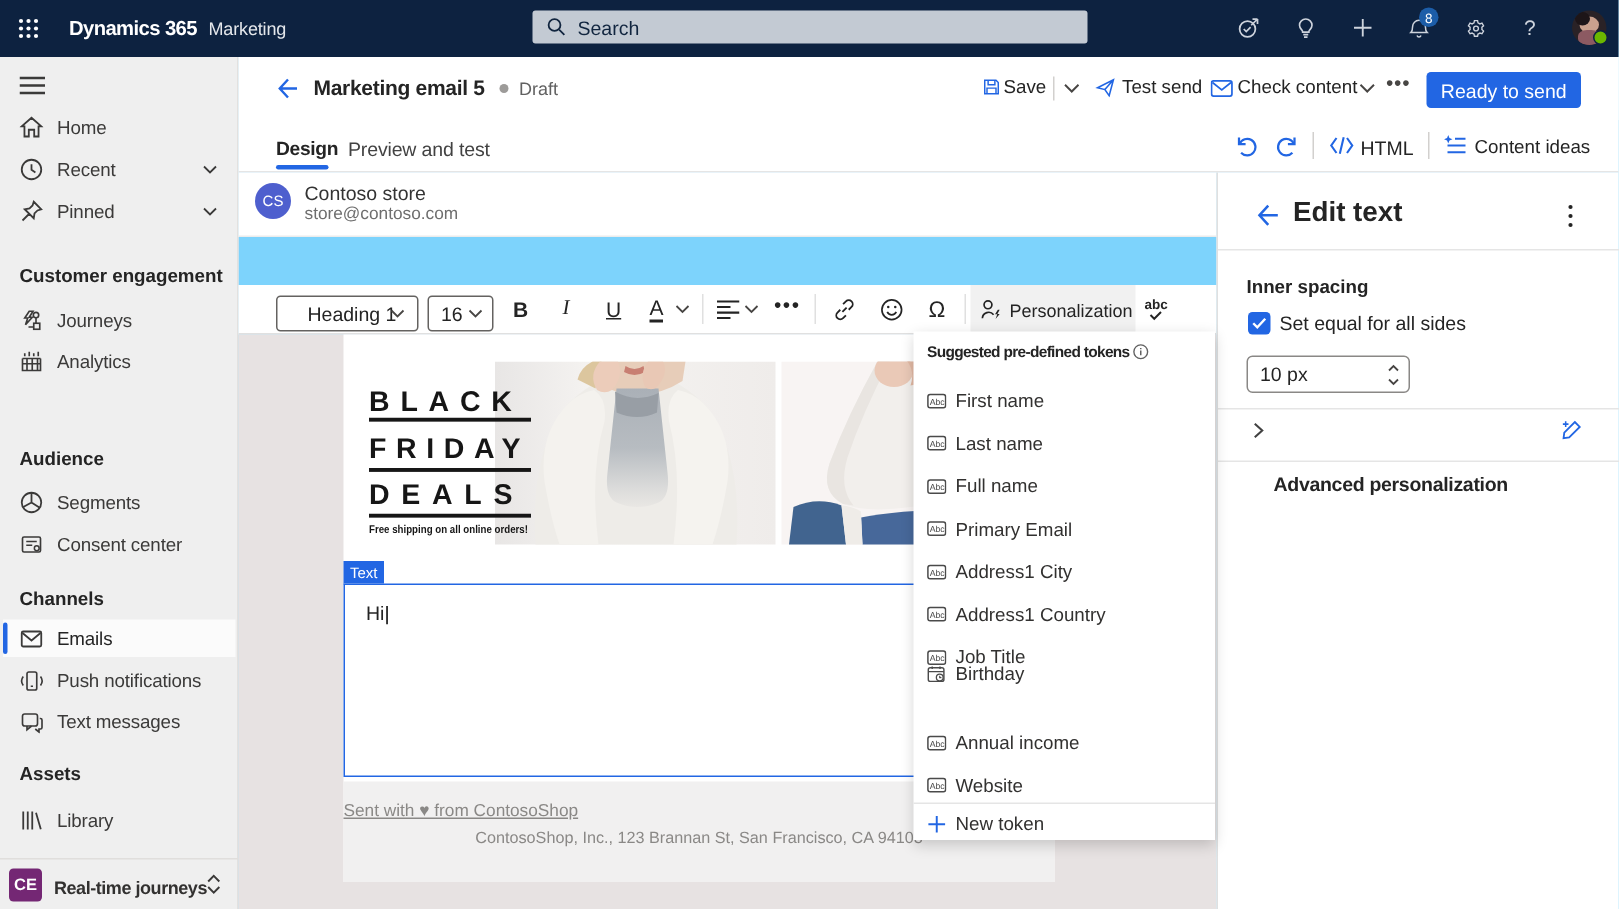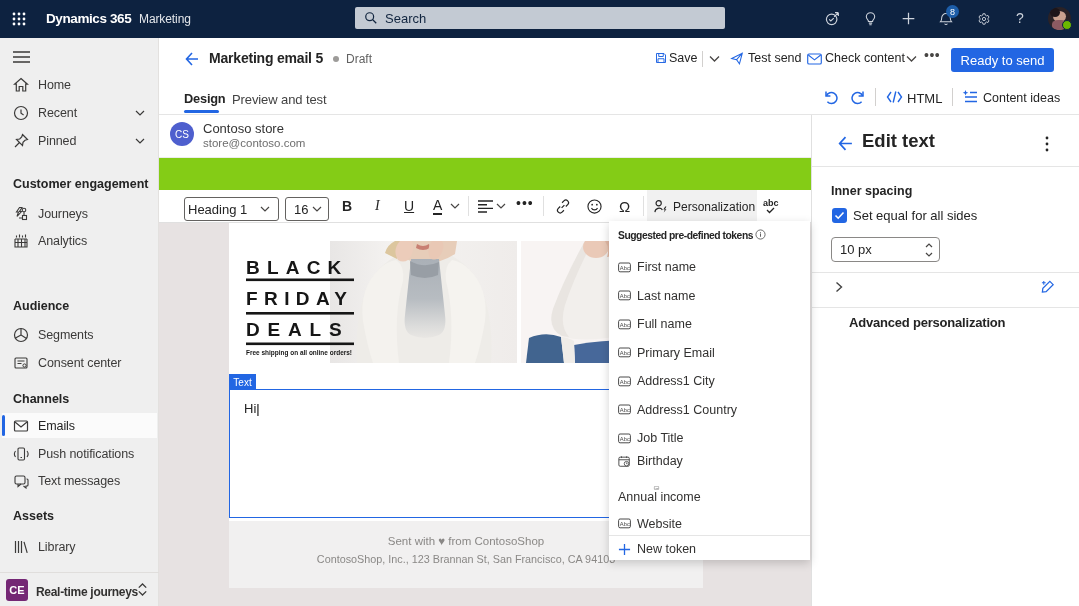--- a/index.html
+++ b/index.html
@@ -1,18 +1,18 @@
 <!DOCTYPE html>
 <html><head>
 <meta charset="utf-8">
 <style>
 * { margin:0; padding:0; box-sizing:border-box; }
 html,body { width:1079px; height:606px; overflow:hidden; }
 body { font-family:"Liberation Sans", sans-serif; }
-#root { position:absolute; top:0; left:0; width:1079px; height:606px; background:#84cc16; }
+#root { position:absolute; top:0; left:0; width:1079px; height:606px; background:#7dd3fc; }
 .abs { position:absolute; }
 
 #topbar { position:absolute; top:0; left:0; width:1079px; height:38px; background:#0d2240; }
 #searchbox { position:absolute; left:355px; top:7px; width:370px; height:22px; background:#c3cad3; border-radius:2px; display:flex; align-items:center; color:#11253f; font-size:13px; }
 
 #sidebar { position:absolute; top:38px; left:0; width:159px; height:568px; background:#efefef; border-right:1px solid #e3e1df; }
 .sbitem { position:absolute; left:0; width:159px; height:27px; display:flex; align-items:center; color:#3b3a39; font-size:12.5px; letter-spacing:-0.1px; }
 .sbitem .ic { width:16px; height:16px; margin-left:13px; margin-right:9px; flex:none; }
 .sbhead { position:absolute; left:13px; color:#242424; font-size:12.5px; font-weight:bold; }
 .chev { position:absolute; right:13px; }
@@ -251,21 +251,21 @@
 </div>
 
 <div id="fromrow">
   <div class="abs" style="left:11px;top:7px;width:24px;height:24px;border-radius:50%;background:#4e5fce;color:#fff;font-size:10px;display:flex;align-items:center;justify-content:center;">CS</div>
   <div class="abs" style="left:44px;top:6px;font-size:13px;color:#333;">Contoso store</div>
   <div class="abs" style="left:44px;top:22px;font-size:11.5px;color:#6e6e6e;">store@contoso.com</div>
 </div>
 
 
 <div id="toolbar">
-  <div class="abs" style="left:25px;top:7px;width:95px;height:24px;border:1px solid #646260;border-radius:3px;font-size:13px;color:#242424;display:flex;align-items:center;padding-left:3px;">Heading 1
+  <div class="abs" style="left:25px;top:7px;width:95px;height:24px;border:1px solid #646260;border-radius:3px;font-size:13px;color:#242424;display:flex;align-items:center;padding-left:20px;">Heading 1
     <svg class="abs" style="right:8px;top:8px" width="10" height="7" viewBox="0 0 10 7">
           <path d="M1 1 l4 4 l4-4" fill="none" stroke="#484644" stroke-width="1.2"></path>
         </svg>
   </div>
   <div class="abs" style="left:126px;top:7px;width:44px;height:24px;border:1px solid #646260;border-radius:3px;font-size:13px;color:#242424;display:flex;align-items:center;padding-left:8px;">16
     <svg class="abs" style="right:6px;top:8px" width="10" height="7" viewBox="0 0 10 7">
           <path d="M1 1 l4 4 l4-4" fill="none" stroke="#484644" stroke-width="1.2"></path>
         </svg>
   </div>
   <div class="abs" style="left:183px;top:8px;font-size:14px;font-weight:bold;color:#242424;">B</div>
@@ -359,21 +359,21 @@
       <rect x="1" y="101.5" width="108" height="2.6" fill="#161616"></rect>
       <text x="1" y="114" font-family="Liberation Sans" font-size="7.5" font-weight="bold" fill="#161616" textLength="106" lengthAdjust="spacingAndGlyphs">Free shipping on all online orders!</text>
     </svg>
 
     <div class="abs" style="left:0px;top:151px;width:27px;height:16px;background:#2266e3;color:#fff;font-size:10px;display:flex;align-items:center;justify-content:center;">Text</div>
     <div class="abs" style="left:0px;top:166px;width:474px;height:129px;border:1.5px solid #2266e3;background:#fff;">
       <div class="abs" style="left:14px;top:11px;font-size:13px;color:#242424;">Hi<span style="font-weight:100;color:#000;">|</span></div>
     </div>
 
     <div class="abs" style="left:0px;top:298px;width:474px;height:67px;background:#f1f0f0;">
-      <div style="text-align:center;margin-top:14px;font-size:11.5px;color:#8a8886;">Sent with ♥ from ContosoShop</div>
+      <div style="text-align:left;margin-top:14px;font-size:11.5px;color:#8a8886;text-decoration:underline;">Sent with ♥ from ContosoShop</div>
       <div style="text-align:center;margin-top:6px;font-size:10.8px;color:#8a8886;">ContosoShop, Inc., 123 Brannan St, San Francisco, CA 94103</div>
     </div>
   </div>
 </div>
 
 <div id="panel">
   <svg class="abs" style="left:25px;top:20px" width="17" height="17" viewBox="0 0 16 16">
         <path d="M8 2 L2.5 8 L8 14 M2.5 8 H14" fill="none" stroke="#2266e3" stroke-width="1.6"></path>
       </svg>
   <div class="abs" style="left:50px;top:15px;font-size:18.5px;font-weight:bold;color:#242424;">Edit text</div>
@@ -454,30 +454,30 @@
         </svg>
         <span>Address1 Country</span>
       </div>
       <div class="ddrow" style="top: 208.3px; height: 18px;">
         <svg width="13" height="11" viewBox="0 0 13 11">
           <rect x=".6" y="1" width="11.8" height="8.8" rx="1.5" fill="none" stroke="#4a4a4a" stroke-width="1"></rect>
           <text x="1.8" y="7.8" font-size="5.8" fill="#4a4a4a" font-family="Liberation Sans">Abc</text>
         </svg>
         <span>Job Title</span>
       </div>
-      <div class="ddrow" style="top: 231px; height: 18px; text-align: right;">
+      <div class="ddrow" style="top: 219px; height: 18px; text-align: right;">
         <svg width="13" height="13" viewBox="0 0 15 13">
           <rect x="1" y="1.5" width="12" height="10.5" rx="1.5" fill="none" stroke="#4a4a4a" stroke-width="1.1"></rect>
           <path d="M1 4.5 h12 M4 0.5 v2 M10 0.5 v2" stroke="#4a4a4a" stroke-width="1.1"></path>
           <circle cx="9.8" cy="9" r="2.6" fill="#fff" stroke="#4a4a4a" stroke-width="1"></circle>
           <path d="M9.8 7.6 v1.5 h1.3" fill="none" stroke="#4a4a4a" stroke-width=".9"></path>
         </svg>
         <span>Birthday</span>
       </div>
-      <div class="ddrow" style="top: 265.4px; height: 18px; flex-direction: column;">
+      <div class="ddrow" style="top: 265.4px; height: 18px;">
         <svg width="13" height="11" viewBox="0 0 13 11">
           <rect x=".6" y="1" width="11.8" height="8.8" rx="1.5" fill="none" stroke="#4a4a4a" stroke-width="1"></rect>
           <text x="1.8" y="7.8" font-size="5.8" fill="#4a4a4a" font-family="Liberation Sans">Abc</text>
         </svg>
         <span>Annual income</span>
       </div>
       <div class="ddrow" style="top: 293.95px; height: 18px;">
         <svg width="13" height="11" viewBox="0 0 13 11">
           <rect x=".6" y="1" width="11.8" height="8.8" rx="1.5" fill="none" stroke="#4a4a4a" stroke-width="1"></rect>
           <text x="1.8" y="7.8" font-size="5.8" fill="#4a4a4a" font-family="Liberation Sans">Abc</text>

